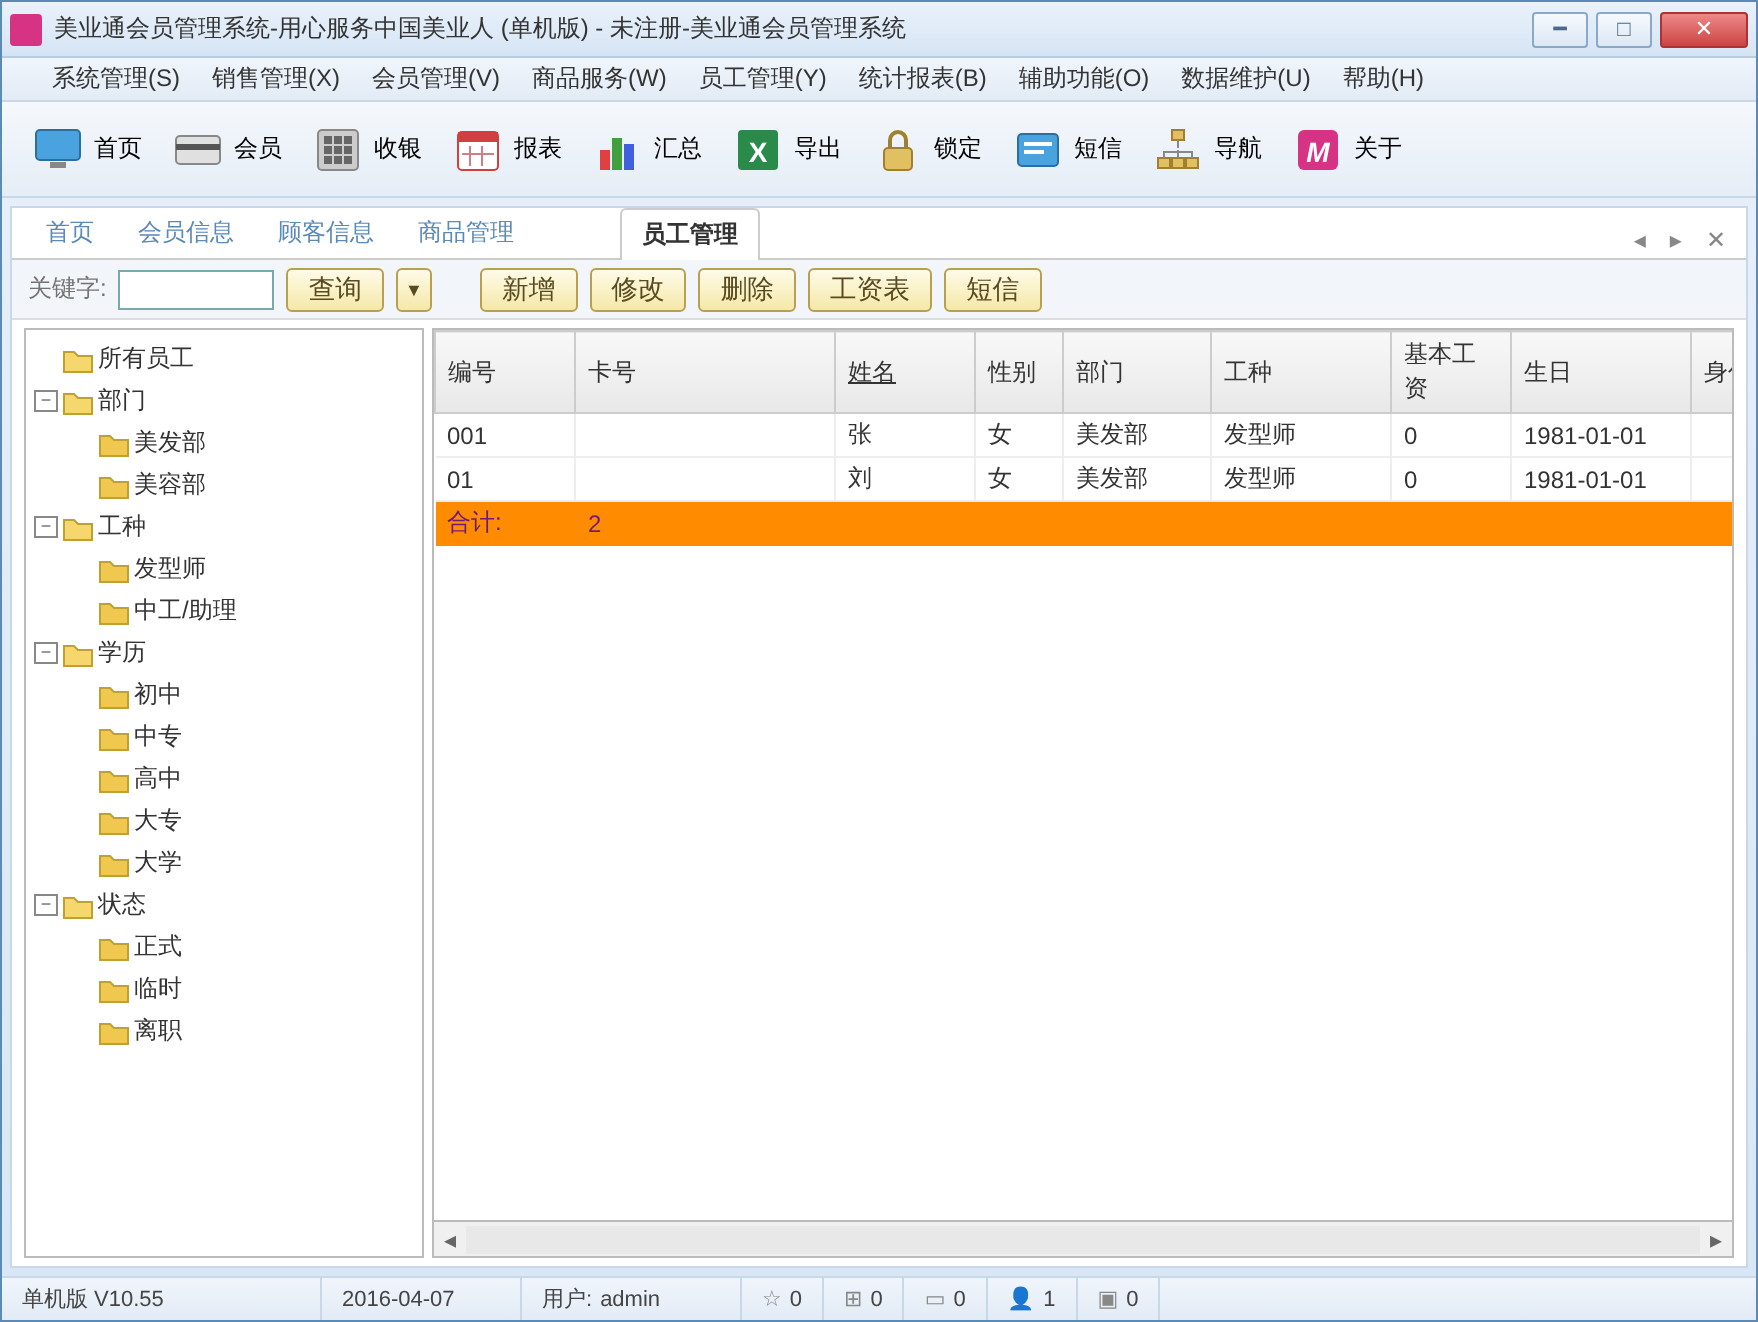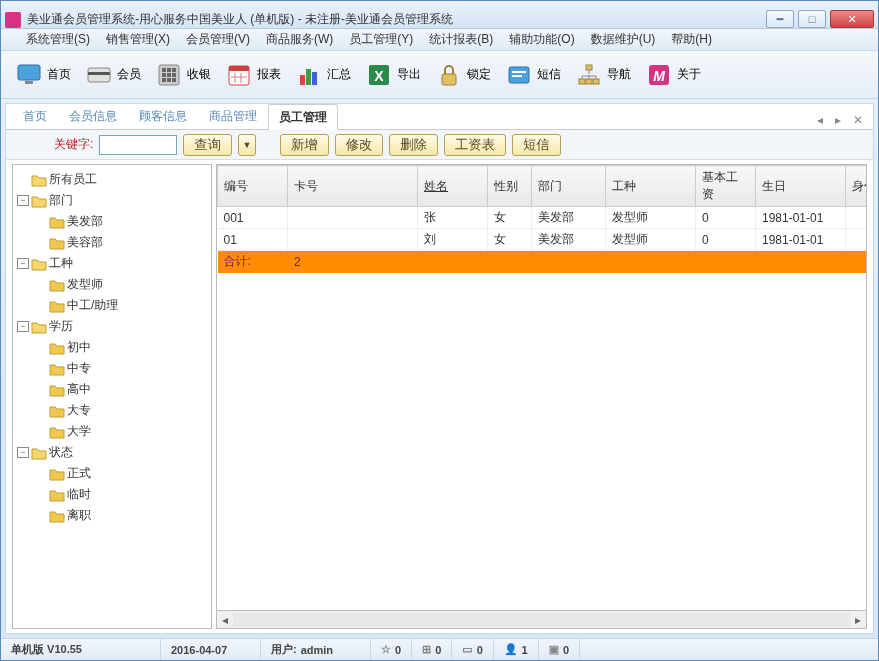--- a/index.html
+++ b/index.html
@@ -1,57 +1,57 @@
 <!DOCTYPE html>
 <html><head>
 <meta charset="utf-8">
 <style>
 * { box-sizing: border-box; margin: 0; padding: 0; }
 body { font-family: "Microsoft YaHei", "SimSun", sans-serif; font-size: 12px; background: #fff; }
 .window { width: 879px; height: 661px; border: 1px solid #5a8ab8; display: flex; flex-direction: column; background: linear-gradient(#e8f0fa, #d8e6f5); }
-.titlebar { height: 28px; background: linear-gradient(#eaf2fb, #d5e4f4); display: flex; align-items: flex-end; padding: 0 4px; border-bottom: 1px solid #b8cce0; }
+.titlebar { height: 28px; background: linear-gradient(#eaf2fb, #d5e4f4); display: flex; align-items: center; padding: 0 4px; border-bottom: 1px solid #b8cce0; }
 .titlebar .app-icon { width: 16px; height: 16px; background: #d63384; border-radius: 2px; margin-right: 6px; }
 .titlebar .title { flex: 1; color: #333; }
 .win-controls { display: flex; gap: 4px; }
 .win-btn { width: 28px; height: 18px; border: 1px solid #8aa8c8; background: linear-gradient(#f5f9fd, #dce8f4); display: flex; align-items: center; justify-content: center; border-radius: 2px; cursor: pointer; color: #4a6a8a; font-size: 11px; }
 .win-btn.close { background: linear-gradient(#e88, #c44); color: #fff; border-color: #a33; width: 44px; }
 .menubar { height: 22px; background: linear-gradient(#f0f5fb, #e2ebf5); display: flex; align-items: center; padding: 0 19px; gap: 4px; border-bottom: 1px solid #c8d8e8; }
 .menu-item { padding: 2px 6px; cursor: pointer; color: #333; }
 .toolbar { height: 48px; background: linear-gradient(#f5f8fc, #e5edf6); display: flex; align-items: center; padding: 0 8px; gap: 2px; border-bottom: 1px solid #c8d8e8; }
 .tool-btn { display: flex; align-items: center; gap: 4px; padding: 4px 6px; cursor: pointer; border-radius: 3px; }
 .tool-icon { width: 28px; height: 28px; display: flex; align-items: center; justify-content: center; }
 .content { flex: 1; background: #fff; margin: 4px; border: 1px solid #c8d8e8; display: flex; flex-direction: column; overflow: hidden; }
 .tabs { height: 26px; display: flex; align-items: flex-end; background: #fff; border-bottom: 1px solid #ccc; padding: 0 6px; position: relative; }
 .tab { padding: 4px 10px; color: #5a8ab8; cursor: pointer; border: 1px solid transparent; border-bottom: none; }
-.tab.active { color: #333; font-weight: bold; border-color: #ccc; background: #fff; border-radius: 3px 3px 0 0; position: relative; top: 1px; }
+.tab.active { color: #333; font-weight: bold; border-color: #ccc; background: #fff; border-radius: 3px 3px 0 0; position: relative; top: 1px; margin-left: 42px; }
 .tab-controls { margin-left: auto; display: flex; gap: 4px; color: #888; }
 .tab-ctrl { cursor: pointer; padding: 2px 4px; }
 .filterbar { height: 30px; display: flex; align-items: center; padding: 4px 8px; gap: 6px; background: #f2f6fa; border-bottom: 1px solid #ddd; }
-.filterbar label { color: #b91c1c; margin-left: 40px; }
+.filterbar label { color: #737373; }
 .filterbar input[type=text] { width: 78px; height: 20px; border: 1px solid #7aa; padding: 0 4px; }
 .btn { height: 22px; padding: 0 10px; border: 1px solid #b8a050; background: linear-gradient(#fefbe8, #f5e8a8); border-radius: 3px; cursor: pointer; color: #5a4a20; }
 .dropdown-arrow { width: 18px; height: 22px; border: 1px solid #b8a050; background: linear-gradient(#fefbe8, #f5e8a8); border-radius: 3px; cursor: pointer; display: flex; align-items: center; justify-content: center; color: #5a4a20; font-size: 9px; }
 .main-split { flex: 1; display: flex; overflow: hidden; }
 .tree-panel { width: 200px; border: 1px solid #bbb; margin: 4px 2px 4px 6px; background: #fff; overflow: auto; padding: 4px; }
 .tree-node { display: flex; align-items: center; gap: 2px; padding: 2px 0; cursor: pointer; }
 .tree-node .expander { width: 12px; text-align: center; color: #666; border: 1px solid #888; font-size: 9px; line-height: 9px; height: 11px; }
 .tree-node .folder-icon { width: 16px; height: 14px; }
 .tree-node .label { color: #333; }
 .tree-children { padding-left: 18px; }
 .table-panel { flex: 1; margin: 4px 6px 4px 2px; display: flex; flex-direction: column; background: #fff; overflow: hidden; }
 .table-wrap { flex: 1; border: 1px solid #bbb; overflow: auto; }
 table { border-collapse: collapse; width: 100%; table-layout: fixed; }
 th { background: linear-gradient(#f8f8f8, #e8e8e8); border: 1px solid #ccc; padding: 3px 6px; text-align: left; font-weight: normal; color: #333; height: 20px; }
 td { border-right: 1px solid #eee; border-bottom: 1px solid #eee; padding: 2px 6px; height: 18px; color: #333; }
 tr.total-row td { background: #ff8c00; color: #701a75; border-color: #ff8c00; }
 .hscroll { height: 18px; border: 1px solid #bbb; border-top: none; background: #f0f0f0; display: flex; align-items: center; }
 .hscroll .arrow { width: 16px; text-align: center; cursor: pointer; color: #666; }
 .hscroll .track { flex: 1; height: 14px; background: #e8e8e8; }
 .statusbar { height: 22px; background: linear-gradient(#f0f5fb, #e2ebf5); border-top: 1px solid #c8d8e8; display: flex; align-items: center; font-size: 11px; color: #444; }
-.status-cell { padding: 0 10px; border-right: 1px solid #c8d8e8; height: 100%; display: flex; align-items: center; gap: 4px; font-weight: bold; }
+.status-cell { padding: 0 10px; border-right: 1px solid #c8d8e8; height: 100%; display: flex; align-items: center; gap: 4px; }
 .status-cell.wide { width: 160px; }
 .stat-icon { color: #888; }
 </style>
 </head>
 <body>
 
 <div class="window">
 
   <div class="titlebar">
     <div class="app-icon"></div>

